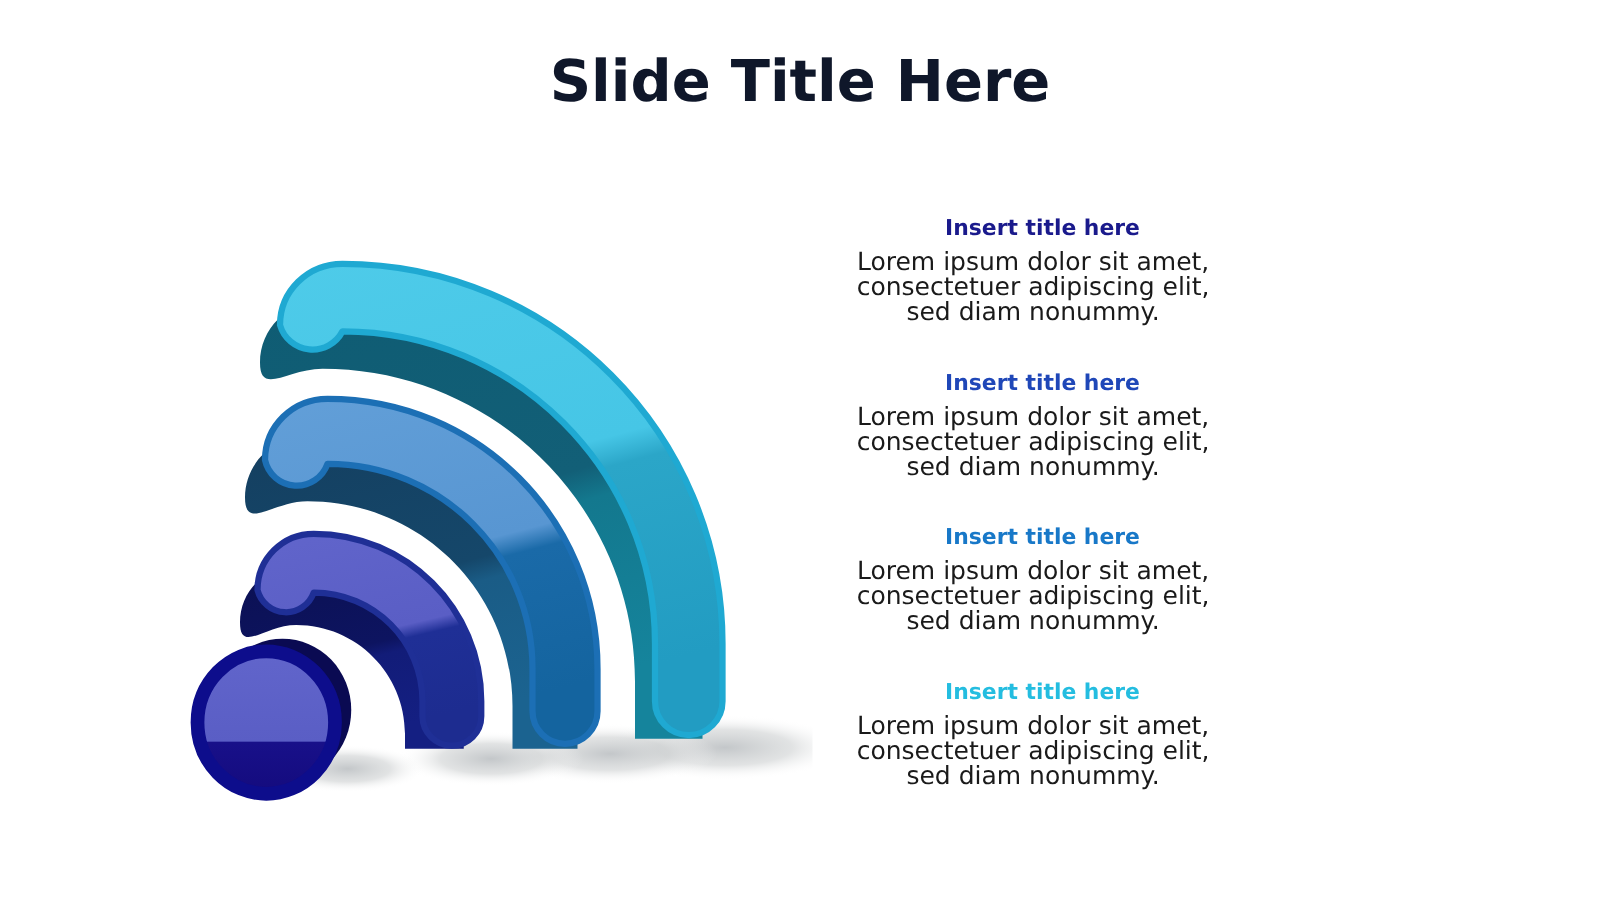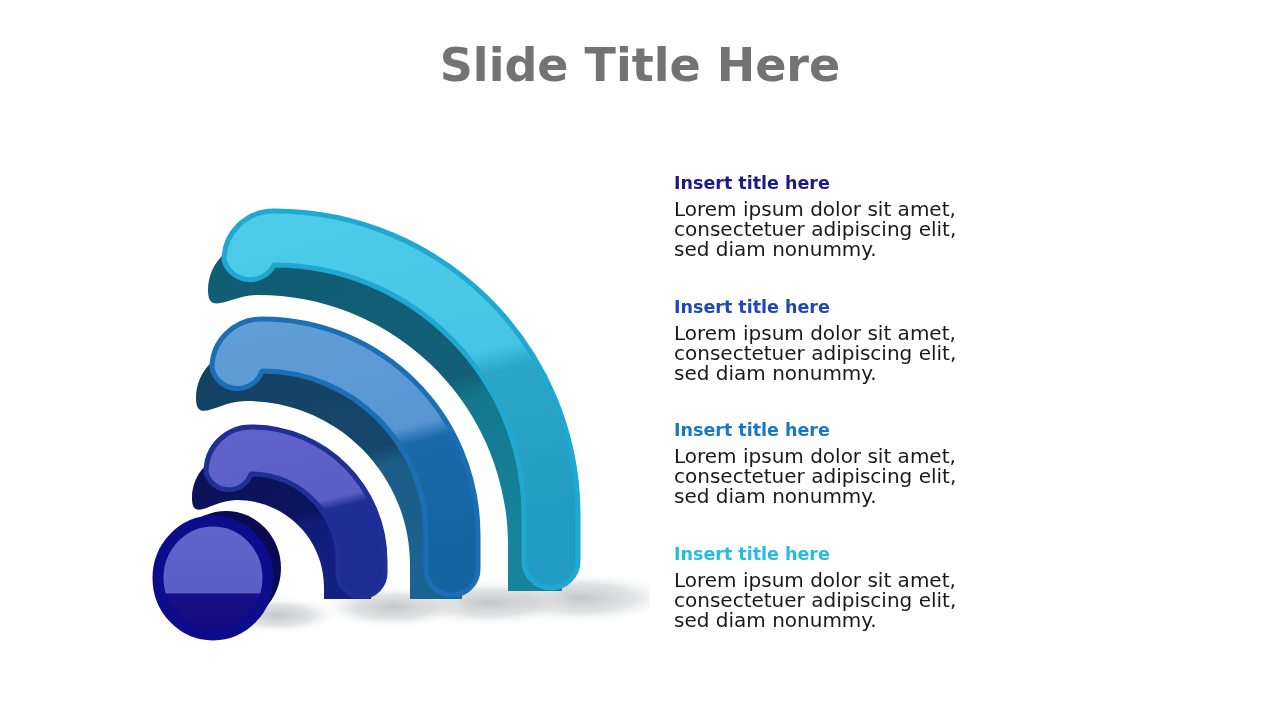--- a/index.html
+++ b/index.html
@@ -57,20 +57,21 @@
   #text-column {
     position: absolute;
     left: 674px;
     top: 172px;
     width: 320px;
   }
   .text-block {
     position: absolute;
     left: 0;
     width: 320px;
+    text-align: center;
   }
   .text-block.b0 { top: 0px; }
   .text-block.b1 { top: 124px; }
   .text-block.b2 { top: 247px; }
   .text-block.b3 { top: 371px; }
 
   .block-title {
     font-size: 17.5px;
     font-weight: bold;
     line-height: 22px;
@@ -83,21 +84,21 @@
     color: #1a1a1a;
     margin: 0;
     width: 305px;
   }
 </style>
 </head>
 <body>
 
 <div id="slide" style="background: rgb(255, 255, 255);">
 
-  <div id="slide-title" style="color: #737373;">Slide Title Here</div>
+  <div id="slide-title" style="color: #0f172a;">Slide Title Here</div>
 
   <div id="wifi-graphic">
     <svg viewBox="0 0 500 470" xmlns="http://www.w3.org/2000/svg">
       <defs>
 
         <radialGradient id="shGrad" cx="50%" cy="50%" r="50%">
           <stop offset="0%" stop-color="#b9bdc0" stop-opacity="0.85"></stop>
           <stop offset="55%" stop-color="#c9cccd" stop-opacity="0.55"></stop>
           <stop offset="100%" stop-color="#ffffff" stop-opacity="0"></stop>
         </radialGradient>

